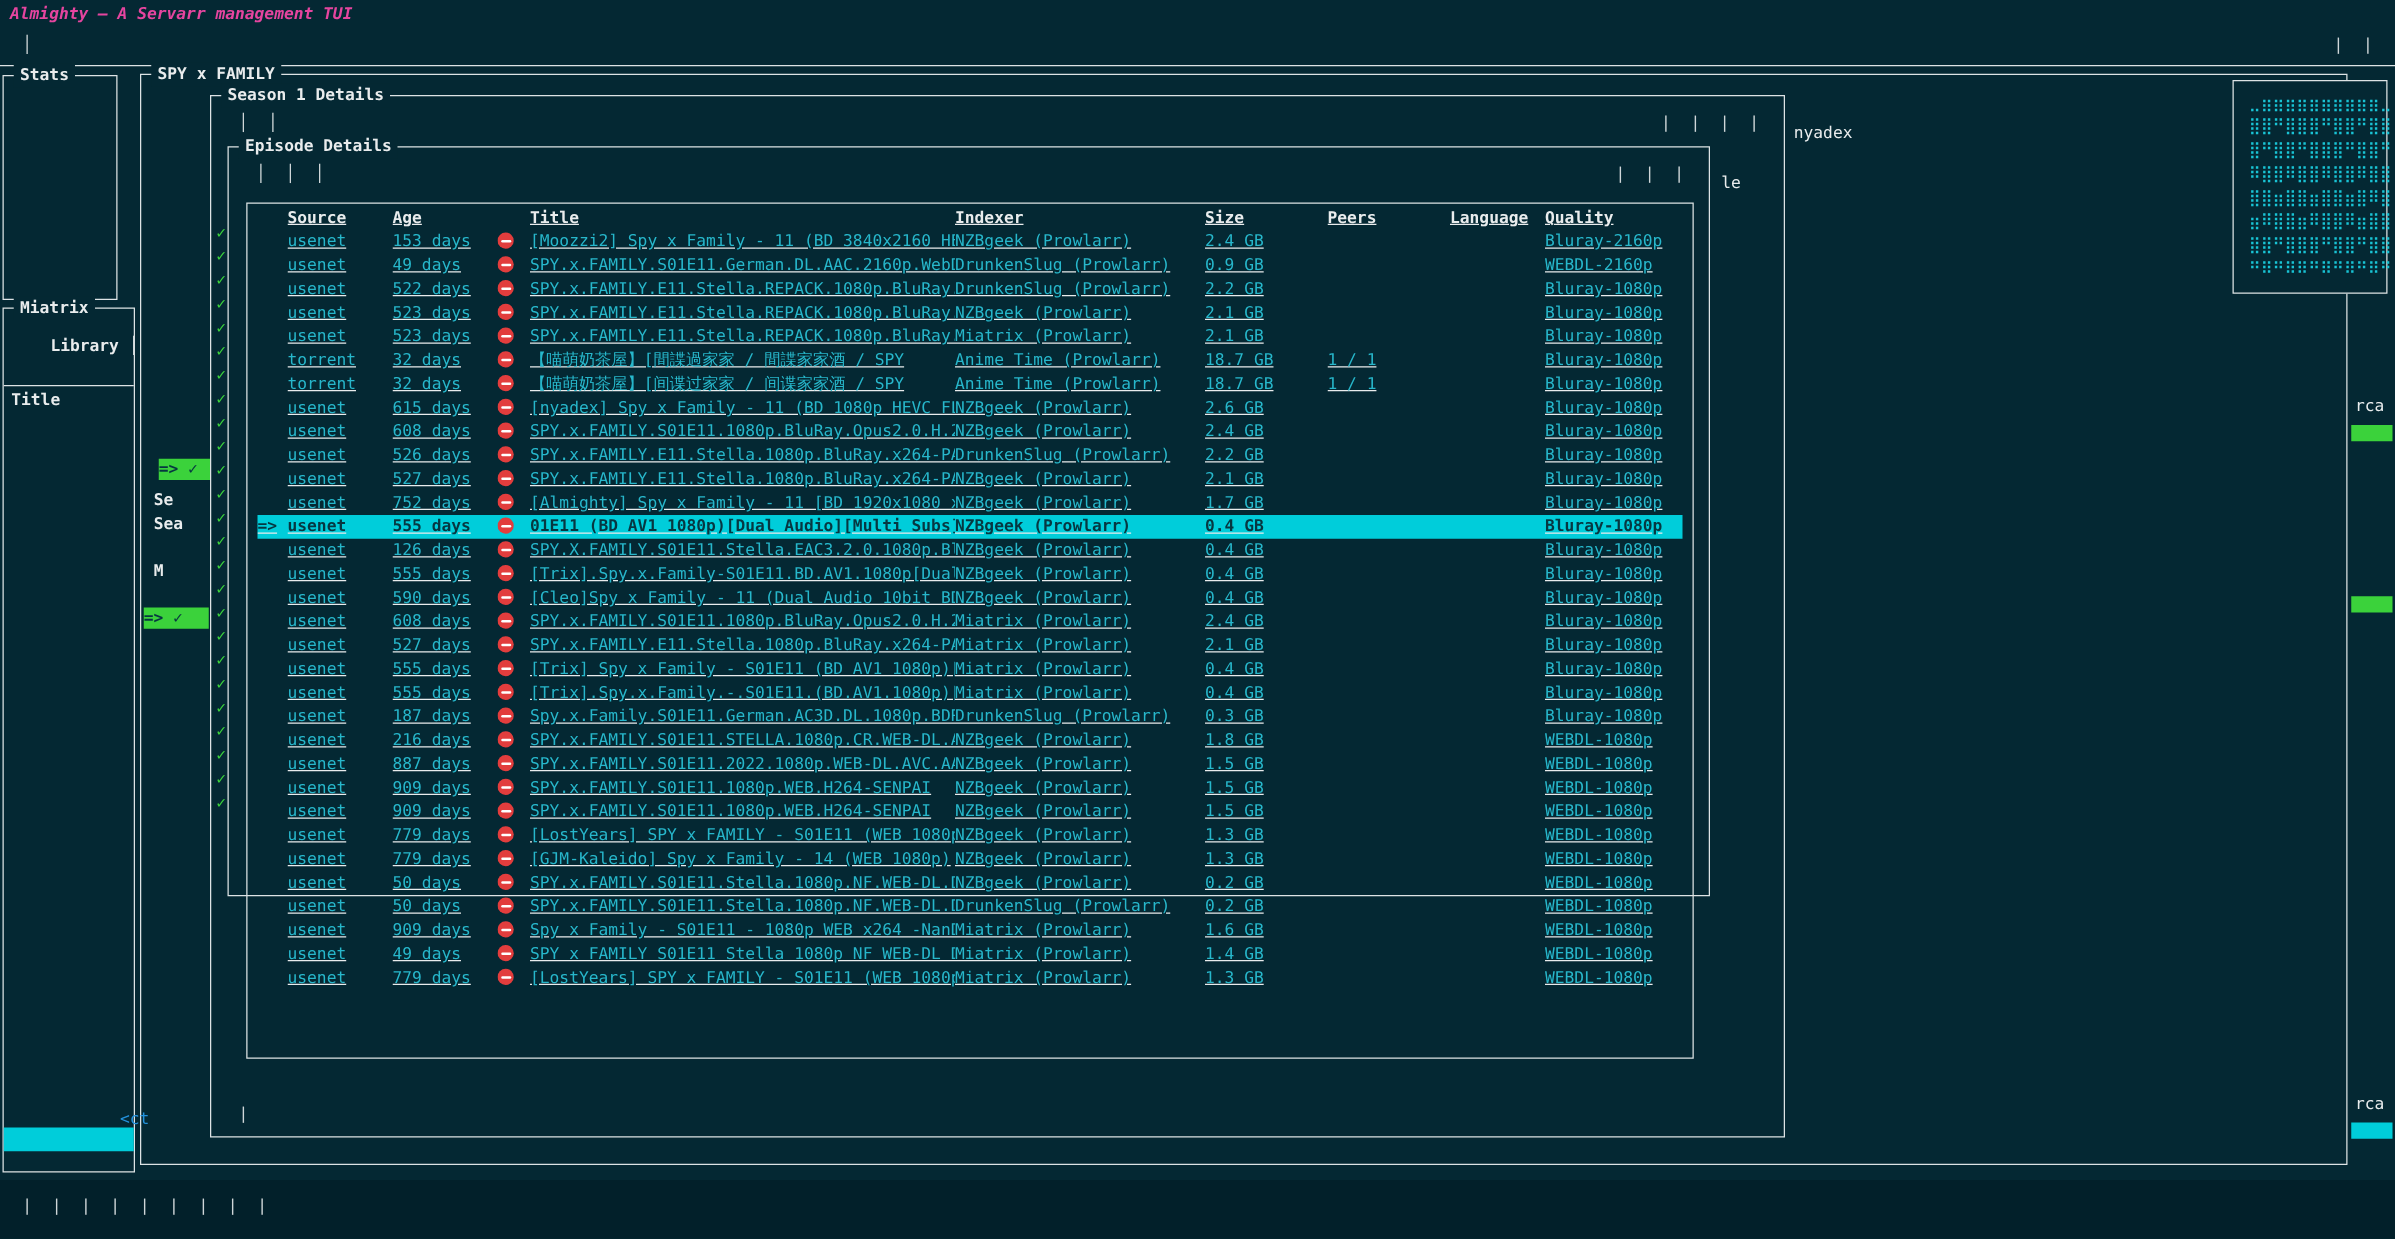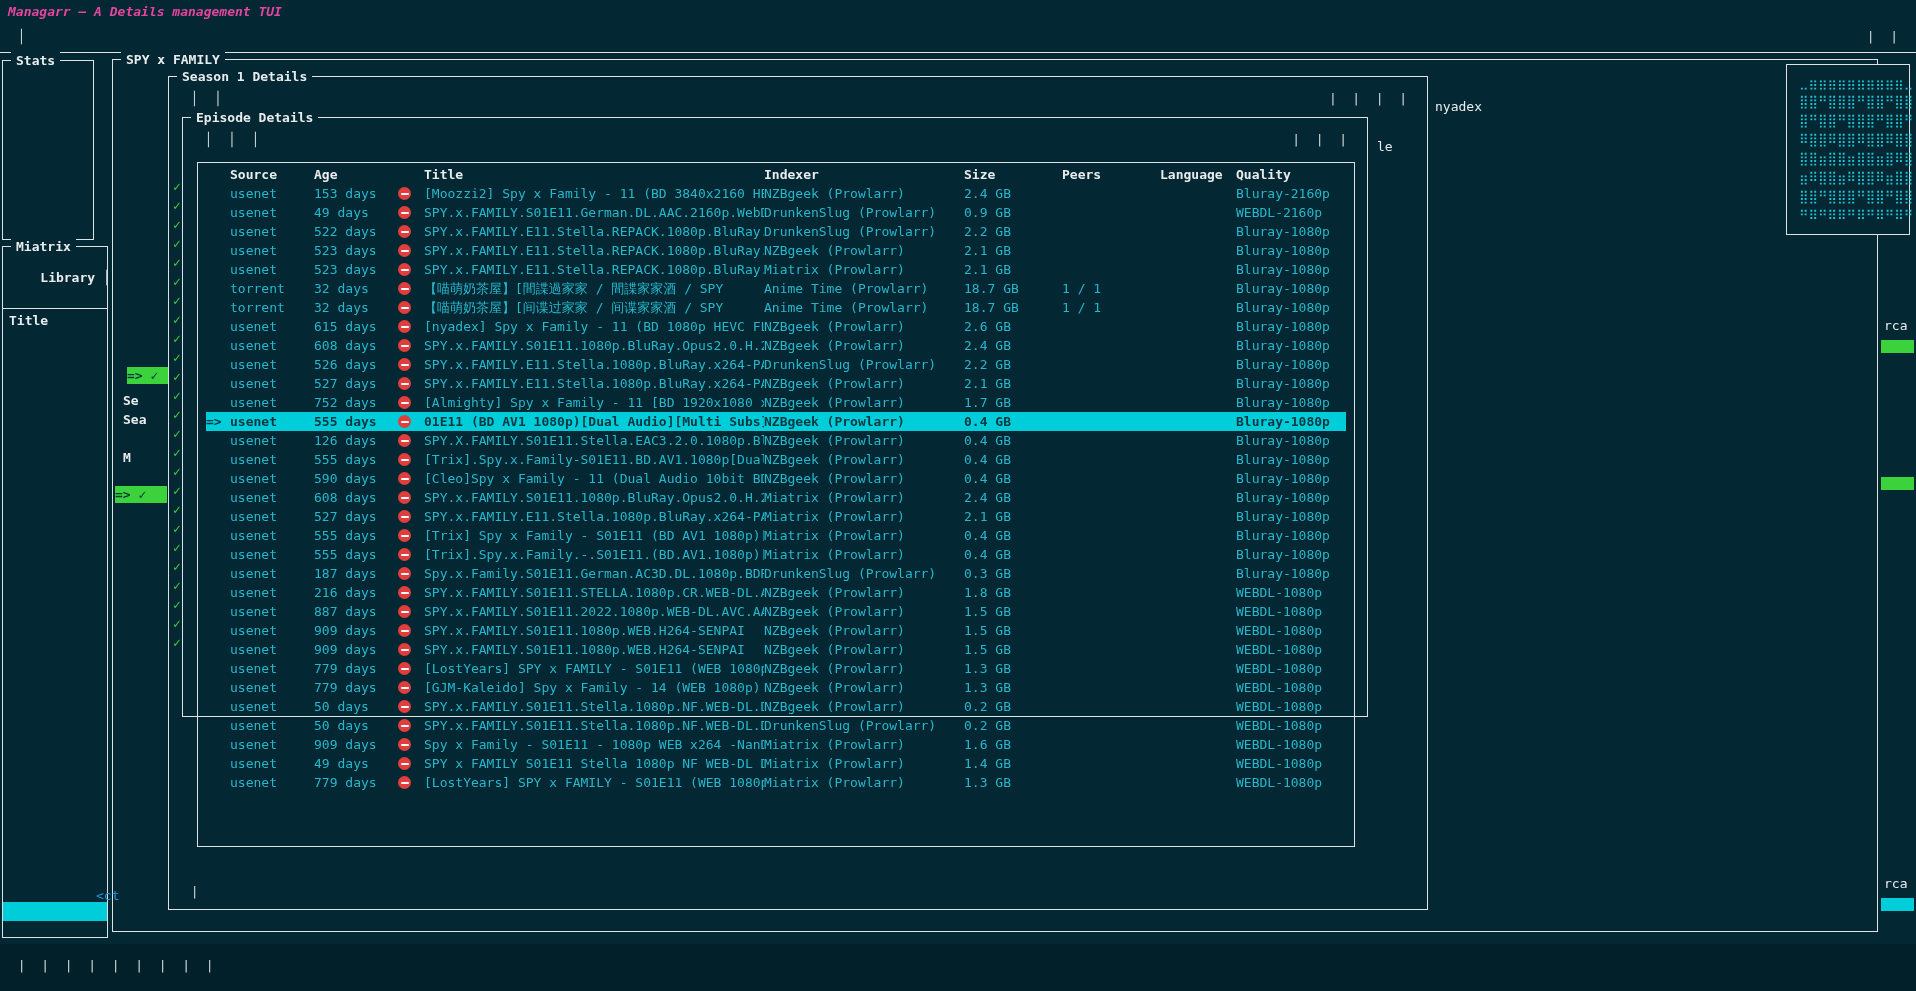--- a/index.html
+++ b/index.html
@@ -36,40 +36,40 @@
   .fld.plain{color:var(--white);font-weight:400;}
   .frag{white-space:pre;color:var(--white);}
   .frag.blue{color:var(--blue);}
   .gsel{background:var(--green);color:var(--seltx);font-weight:700;white-space:pre;
         height:17px;line-height:17px;overflow:hidden;}
   .gbar{background:var(--green);}
   .cbar{background:var(--selbg);}
   .monocol{white-space:pre;color:var(--green);font-weight:700;line-height:19px;}
   .logoart{white-space:pre;color:#19c3d4;line-height:19px;font-size:13px;}
   
-  .results-box{position:absolute;border:1px solid var(--border);padding:2px 8px;overflow:hidden;}
+  .results-box{position:absolute;border:1px solid var(--border);padding:2px 8px;overflow:hidden;text-decoration:underline;}
   .thead,.rrow{display:flex;height:19px;line-height:19px;white-space:pre;}
   .thead{color:var(--white);font-weight:700;}
   .rrow{color:var(--cyan);}
   .rrow.selected{background:var(--selbg);color:var(--seltx);font-weight:700;}
   .c{flex:none;overflow:hidden;white-space:pre;}
   .cpre{width:24px}.csrc{width:84px}.cage{width:84px}.crej{width:26px}
   .cttl{width:340px}.cidx{width:200px}.csz{width:98px}.cpr{width:98px}
   .clg{width:76px}.cql{flex:1 1 auto;}
   .reject{display:inline-block;width:13px;height:13px;border-radius:50%;
           background:var(--red);position:relative;top:2px;}
   .reject::after{content:"";position:absolute;left:2.5px;top:5.5px;width:8px;height:2px;
           background:#fff;border-radius:1px;}
   .hrule{background:var(--border);}
   .bottombar{position:absolute;left:0;top:944px;width:1916px;height:47px;background:var(--bg2);}
 </style>
 </head>
 <body>
 
-<div class="abs apptitle" style="left:8px;top:2px;">Managarr — A Details management TUI</div>
+<div class="abs apptitle" style="left:8px;top:2px;">Almighty — A Servarr management TUI</div>
 
 <div class="abs tabs" style="left:10px;top:27px;"><span class="tab"></span><span class="tab active"></span></div>
 <div class="abs help" style="right:10px;top:27px;"><span class="hseg"></span><span class="hseg"></span><span class="hseg"></span></div>
 <div class="abs hrule" style="left:0;top:52px;width:1916px;height:1px;"></div>
 
 <div class="panel" style="left:112px;top:59px;width:1766px;height:873px;">
   <span class="ptitle">SPY x FAMILY</span>
 
   <div class="abs" style="left:6px;top:25px;width:48px;">
       <div class="fld"></div>

